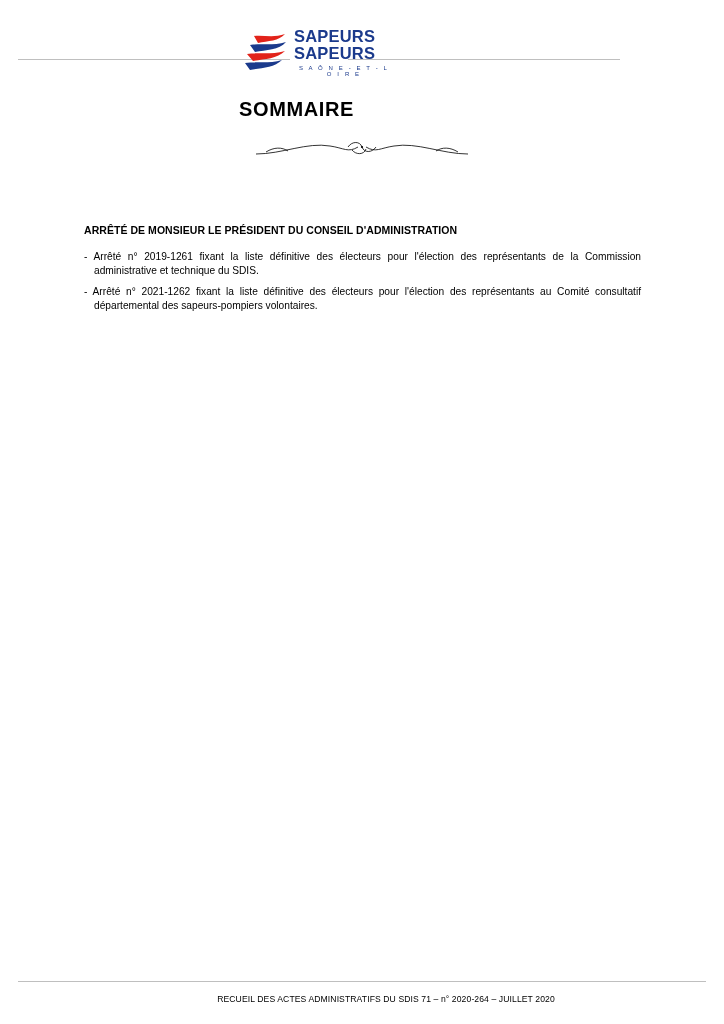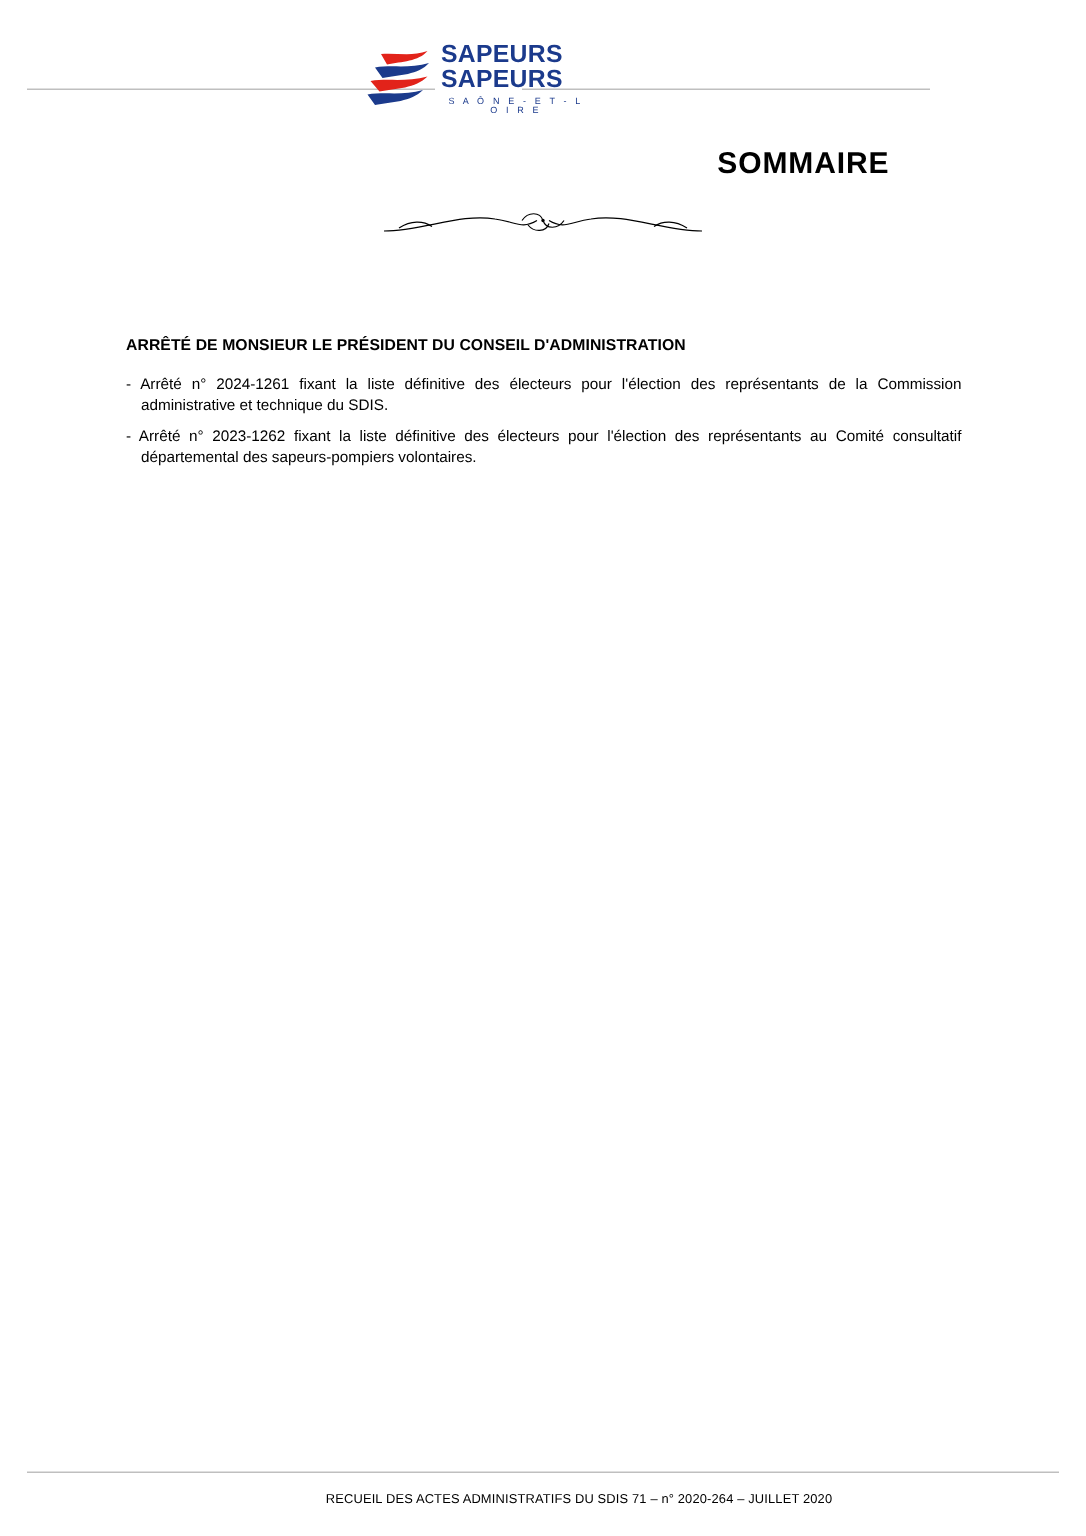--- a/index.html
+++ b/index.html
@@ -86,21 +86,21 @@
   }
   .rule-left { left: 18px; width: 272px; }
   .rule-right { right: 18px; width: 272px; }
 
   
   .title {
     position: absolute;
     top: 98px;
     left: 0;
     width: 593px;
-    text-align: right;
+    text-align: center;
     font-size: 20px;
     font-weight: bold;
     letter-spacing: 0.6px;
     color: #000000;
   }
 
   
   .ornament {
     position: absolute;
     top: 132px;
@@ -192,20 +192,20 @@
       <path d="M96 15 C100 9, 108 9, 110 15 C112 21, 120 21, 124 15"></path>
       <path d="M100 18 C104 23, 112 23, 114 17"></path>
       <path d="M14 20 C22 15, 30 15, 36 19"></path>
       <path d="M206 20 C198 15, 190 15, 184 19"></path>
       <circle cx="110" cy="15" r="1.1" fill="#000000" stroke="none"></circle>
     </g>
   </svg>
 
   <div class="content">
     <div class="section-heading">ARRÊTÉ DE MONSIEUR LE PRÉSIDENT DU CONSEIL D'ADMINISTRATION</div>
-    <p class="entry">- Arrêté n° 2024-1261 fixant la liste définitive des électeurs pour l'élection des représentants de la Commission administrative et technique du SDIS.</p>
-    <p class="entry">- Arrêté n° 2023-1262 fixant la liste définitive des électeurs pour l'élection des représentants au Comité consultatif départemental des sapeurs-pompiers volontaires.</p>
+    <p class="entry">- Arrêté n° 2019-1261 fixant la liste définitive des électeurs pour l'élection des représentants de la Commission administrative et technique du SDIS.</p>
+    <p class="entry">- Arrêté n° 2021-1262 fixant la liste définitive des électeurs pour l'élection des représentants au Comité consultatif départemental des sapeurs-pompiers volontaires.</p>
   </div>
 
   <div class="footer-rule"></div>
   <div class="footer-text">RECUEIL DES ACTES ADMINISTRATIFS DU SDIS 71 – n° 2020-264 – JUILLET 2020</div>
 
 </div>
 
 </body></html>

